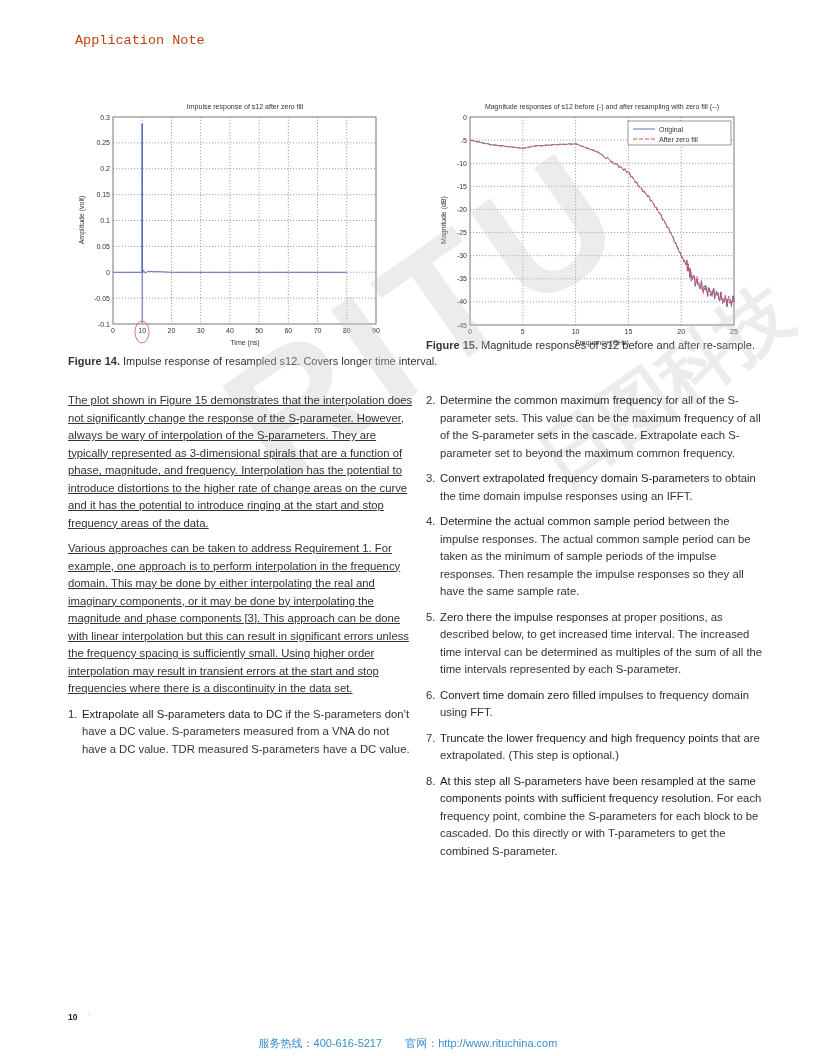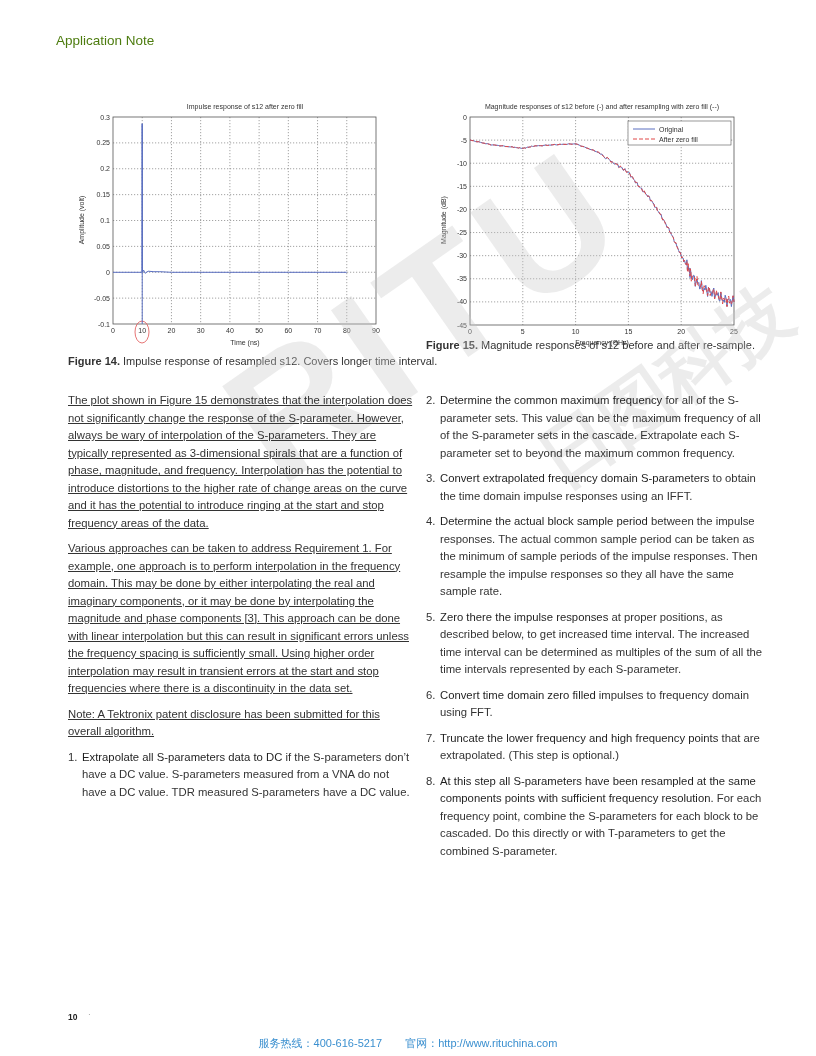--- a/index.html
+++ b/index.html
@@ -1,18 +1,18 @@
 <!DOCTYPE html>
 <html><head>
 <meta charset="utf-8">
 <style>
   html, body { margin:0; padding:0; }
   body { width:816px; height:1056px; background:#ffffff; position:relative; overflow:hidden;
          font-family:"Liberation Sans", sans-serif; color:#2b2b2b; }
-  .header { position:absolute; left:56px; top:33px; font-size:13.5px; color:#4d7c0f; }
+  .header { position:absolute; left:75px; top:33px; font-size:13.5px; color:#c2410c;font-family:Liberation Mono, monospace; }
   .fig { position:absolute; }
   .fig svg { display:block; }
   .caption { position:absolute; font-size:11px; color:#333; white-space:nowrap; }
   .caption b { font-weight:bold; }
   .col { position:absolute; font-size:11.3px; line-height:17.5px; color:#333; }
   .col p { margin:0 0 8px 0;text-decoration:underline; }
   .item { position:relative; padding-left:14px; margin-bottom:8px; }
   .item .num { position:absolute; left:0; top:0; }
   .item b { font-weight:normal; color:#1f1f1f; }
   .pageno { position:absolute; left:68px; top:1012px; font-size:8.5px; font-weight:bold; color:#222; }
@@ -131,35 +131,34 @@
 <div class="caption" style="left:426px; top:339px;">
   <b>Figure 15.</b><span> Magnitude responses of s12 before and after re-sample.</span>
 </div>
 
 <div class="watermark" style="left:190px; top:360px; font-size:170px; transform:rotate(-35deg); transform-origin:left top; letter-spacing:10px;">RITU</div>
 <div class="watermark" style="left:520px; top:430px; font-size:72px; transform:rotate(-35deg); transform-origin:left top;">日图科技</div>
 
 <div class="col" style="left:68px; top:392px; width:345px;">
   <p>The plot shown in Figure 15 demonstrates that the interpolation does not significantly change the response of the S-parameter. However, always be wary of interpolation of the S-parameters. They are typically represented as 3-dimensional spirals that are a function of phase, magnitude, and frequency. Interpolation has the potential to introduce distortions to the higher rate of change areas on the curve and it has the potential to introduce ringing at the start and stop frequency areas of the data.</p>
   <p>Various approaches can be taken to address Requirement 1. For example, one approach is to perform interpolation in the frequency domain. This may be done by either interpolating the real and imaginary components, or it may be done by interpolating the magnitude and phase components [3]. This approach can be done with linear interpolation but this can result in significant errors unless the frequency spacing is sufficiently small. Using higher order interpolation may result in transient errors at the start and stop frequencies where there is a discontinuity in the data set.</p>
-  <p>Note: A Tektronix patent disclosure has been submitted for this overall algorithm.</p>
   <div class="item">
     <span class="num">1.</span><b>Extrapolate all S-parameters data to DC</b><span> if the S-parameters don’t have a DC value. S-parameters measured from a VNA do not have a DC value. TDR measured S-parameters have a DC value.</span>
   </div>
 </div>
 
 <div class="col" style="left:426px; top:392px; width:345px;">
   <div class="item">
     <span class="num">2.</span><b>Determine the common maximum frequency</b><span> for all of the S-parameter sets. This value can be the maximum frequency of all of the S-parameter sets in the cascade. Extrapolate each S-parameter set to beyond the maximum common frequency.</span>
   </div>
   <div class="item">
     <span class="num">3.</span><b>Convert extrapolated frequency domain S-parameters</b><span> to obtain the time domain impulse responses using an IFFT.</span>
   </div>
   <div class="item">
-    <span class="num">4.</span><b>Determine the actual block sample period</b><span> between the impulse responses. The actual common sample period can be taken as the minimum of sample periods of the impulse responses. Then resample the impulse responses so they all have the same sample rate.</span>
+    <span class="num">4.</span><b>Determine the actual common sample period</b><span> between the impulse responses. The actual common sample period can be taken as the minimum of sample periods of the impulse responses. Then resample the impulse responses so they all have the same sample rate.</span>
   </div>
   <div class="item">
     <span class="num">5.</span><b>Zero there the impulse responses</b><span> at proper positions, as described below, to get increased time interval. The increased time interval can be determined as multiples of the sum of all the time intervals represented by each S-parameter.</span>
   </div>
   <div class="item">
     <span class="num">6.</span><b>Convert time domain zero filled</b><span> impulses to frequency domain using FFT.</span>
   </div>
   <div class="item">
     <span class="num">7.</span><b>Truncate the lower frequency and high frequency points</b><span> that are extrapolated. (This step is optional.)</span>
   </div>

